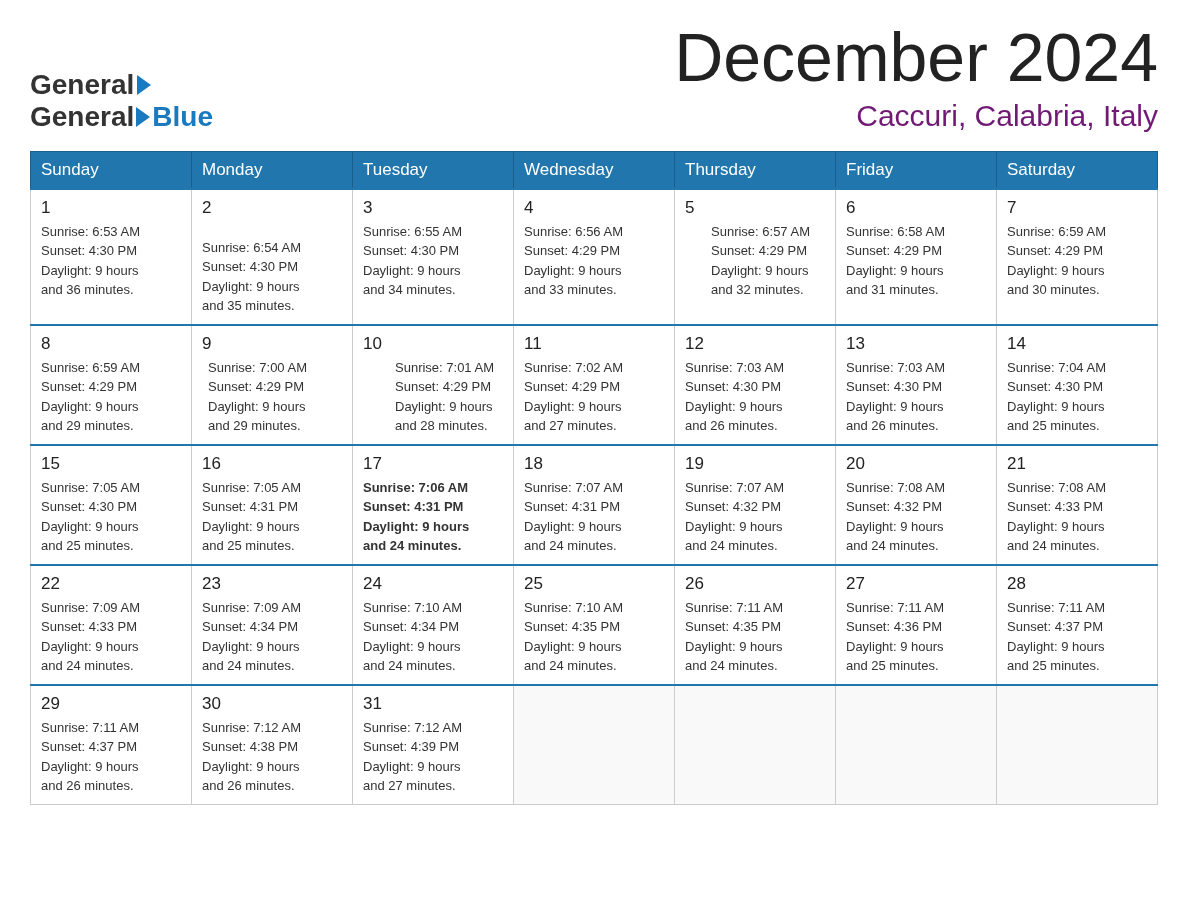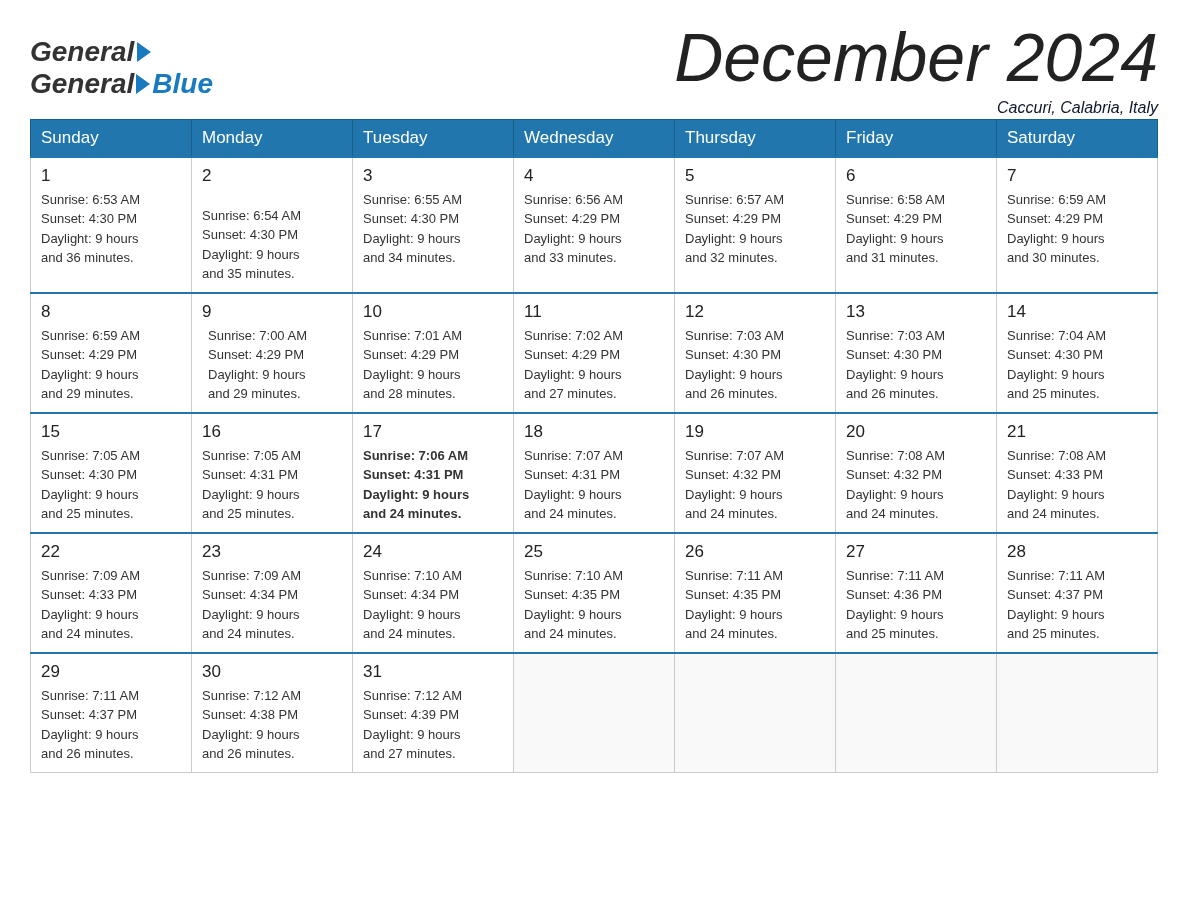--- a/index.html
+++ b/index.html
@@ -6,23 +6,22 @@
     body {
       font-family: Arial, Helvetica, sans-serif;
       background: #fff;
       padding: 20px 30px;
       width: 1188px;
       min-height: 918px;
     }
     .header-area {
       display: flex;
       justify-content: space-between;
-      align-items: center;
-      margin-bottom: 2px;
-      font-style: italic;
+      align-items: flex-end;
+      margin-bottom: 18px;
     }
     .logo-area {
       display: flex;
       flex-direction: column;
       align-items: flex-start;
     }
     .logo-text {
       display: flex;
       align-items: center;
       font-size: 28px;
@@ -43,22 +42,22 @@
     .title-area {
       text-align: right;
     }
     .calendar-title {
       font-size: 68px;
       font-weight: normal;
       color: #222;
       line-height: 1.1;
     }
     .calendar-subtitle {
-      font-size: 16px;
-      color: #0f172a;
+      font-size: 30px;
+      color: #701a75;
       margin-top: 4px;
     }
     .calendar-table {
       width: 100%;
       border-collapse: collapse;
       table-layout: fixed;
     }
     .calendar-table thead tr th {
       background-color: #2176ae;
       color: #fff;
@@ -155,21 +154,21 @@
         </td>
         <td>
           <span class="day-number">4</span>
           <div class="day-info" style="white-space: pre-line;">Sunrise: 6:56 AM
 Sunset: 4:29 PM
 Daylight: 9 hours
 and 33 minutes.</div>
         </td>
         <td>
           <span class="day-number">5</span>
-          <div class="day-info" style="white-space: pre-line;">Sunrise: 6:57 AM
+          <div class="day-info" style="white-space: pre-line; margin-left: 26px;">Sunrise: 6:57 AM
 Sunset: 4:29 PM
 Daylight: 9 hours
 and 32 minutes.</div>
         </td>
         <td>
           <span class="day-number">6</span>
           <div class="day-info" style="white-space: pre-line;">Sunrise: 6:58 AM
 Sunset: 4:29 PM
 Daylight: 9 hours
 and 31 minutes.</div>
@@ -192,21 +191,21 @@
         </td>
         <td>
           <span class="day-number">9</span>
           <div class="day-info" style="white-space: pre-line; margin-left: 6px;">Sunrise: 7:00 AM
 Sunset: 4:29 PM
 Daylight: 9 hours
 and 29 minutes.</div>
         </td>
         <td>
           <span class="day-number">10</span>
-          <div class="day-info" style="white-space: pre-line;">Sunrise: 7:01 AM
+          <div class="day-info" style="white-space: pre-line; margin-left: 32px;">Sunrise: 7:01 AM
 Sunset: 4:29 PM
 Daylight: 9 hours
 and 28 minutes.</div>
         </td>
         <td>
           <span class="day-number">11</span>
           <div class="day-info" style="white-space: pre-line;">Sunrise: 7:02 AM
 Sunset: 4:29 PM
 Daylight: 9 hours
 and 27 minutes.</div>

